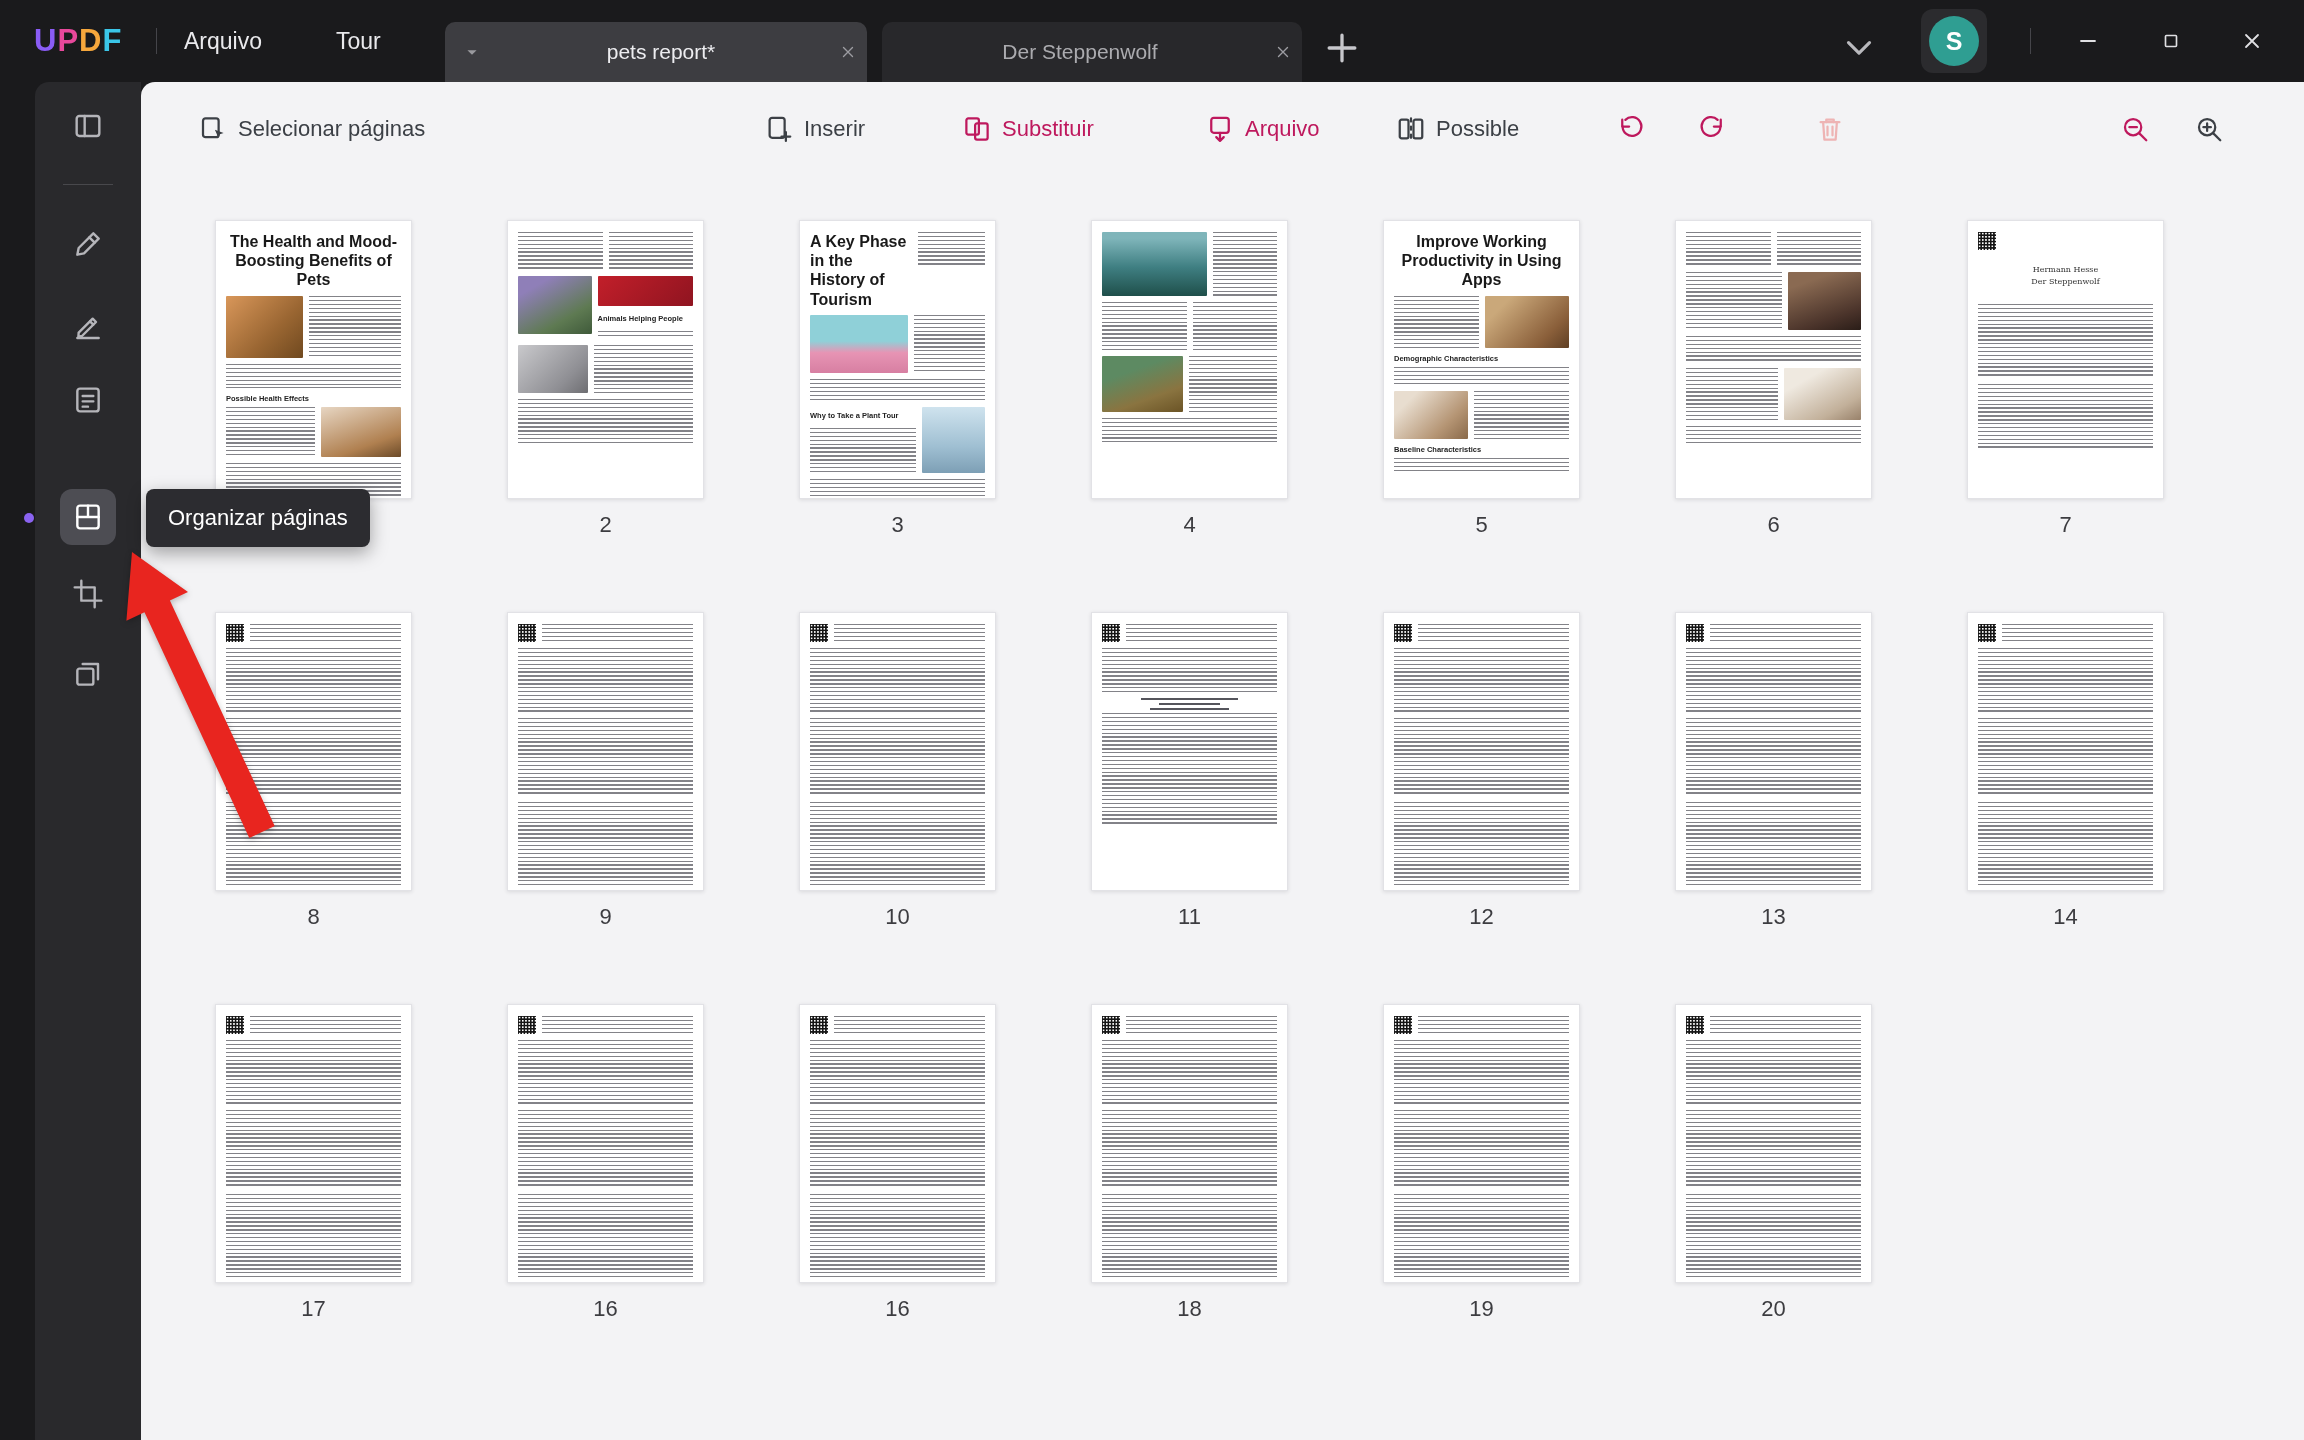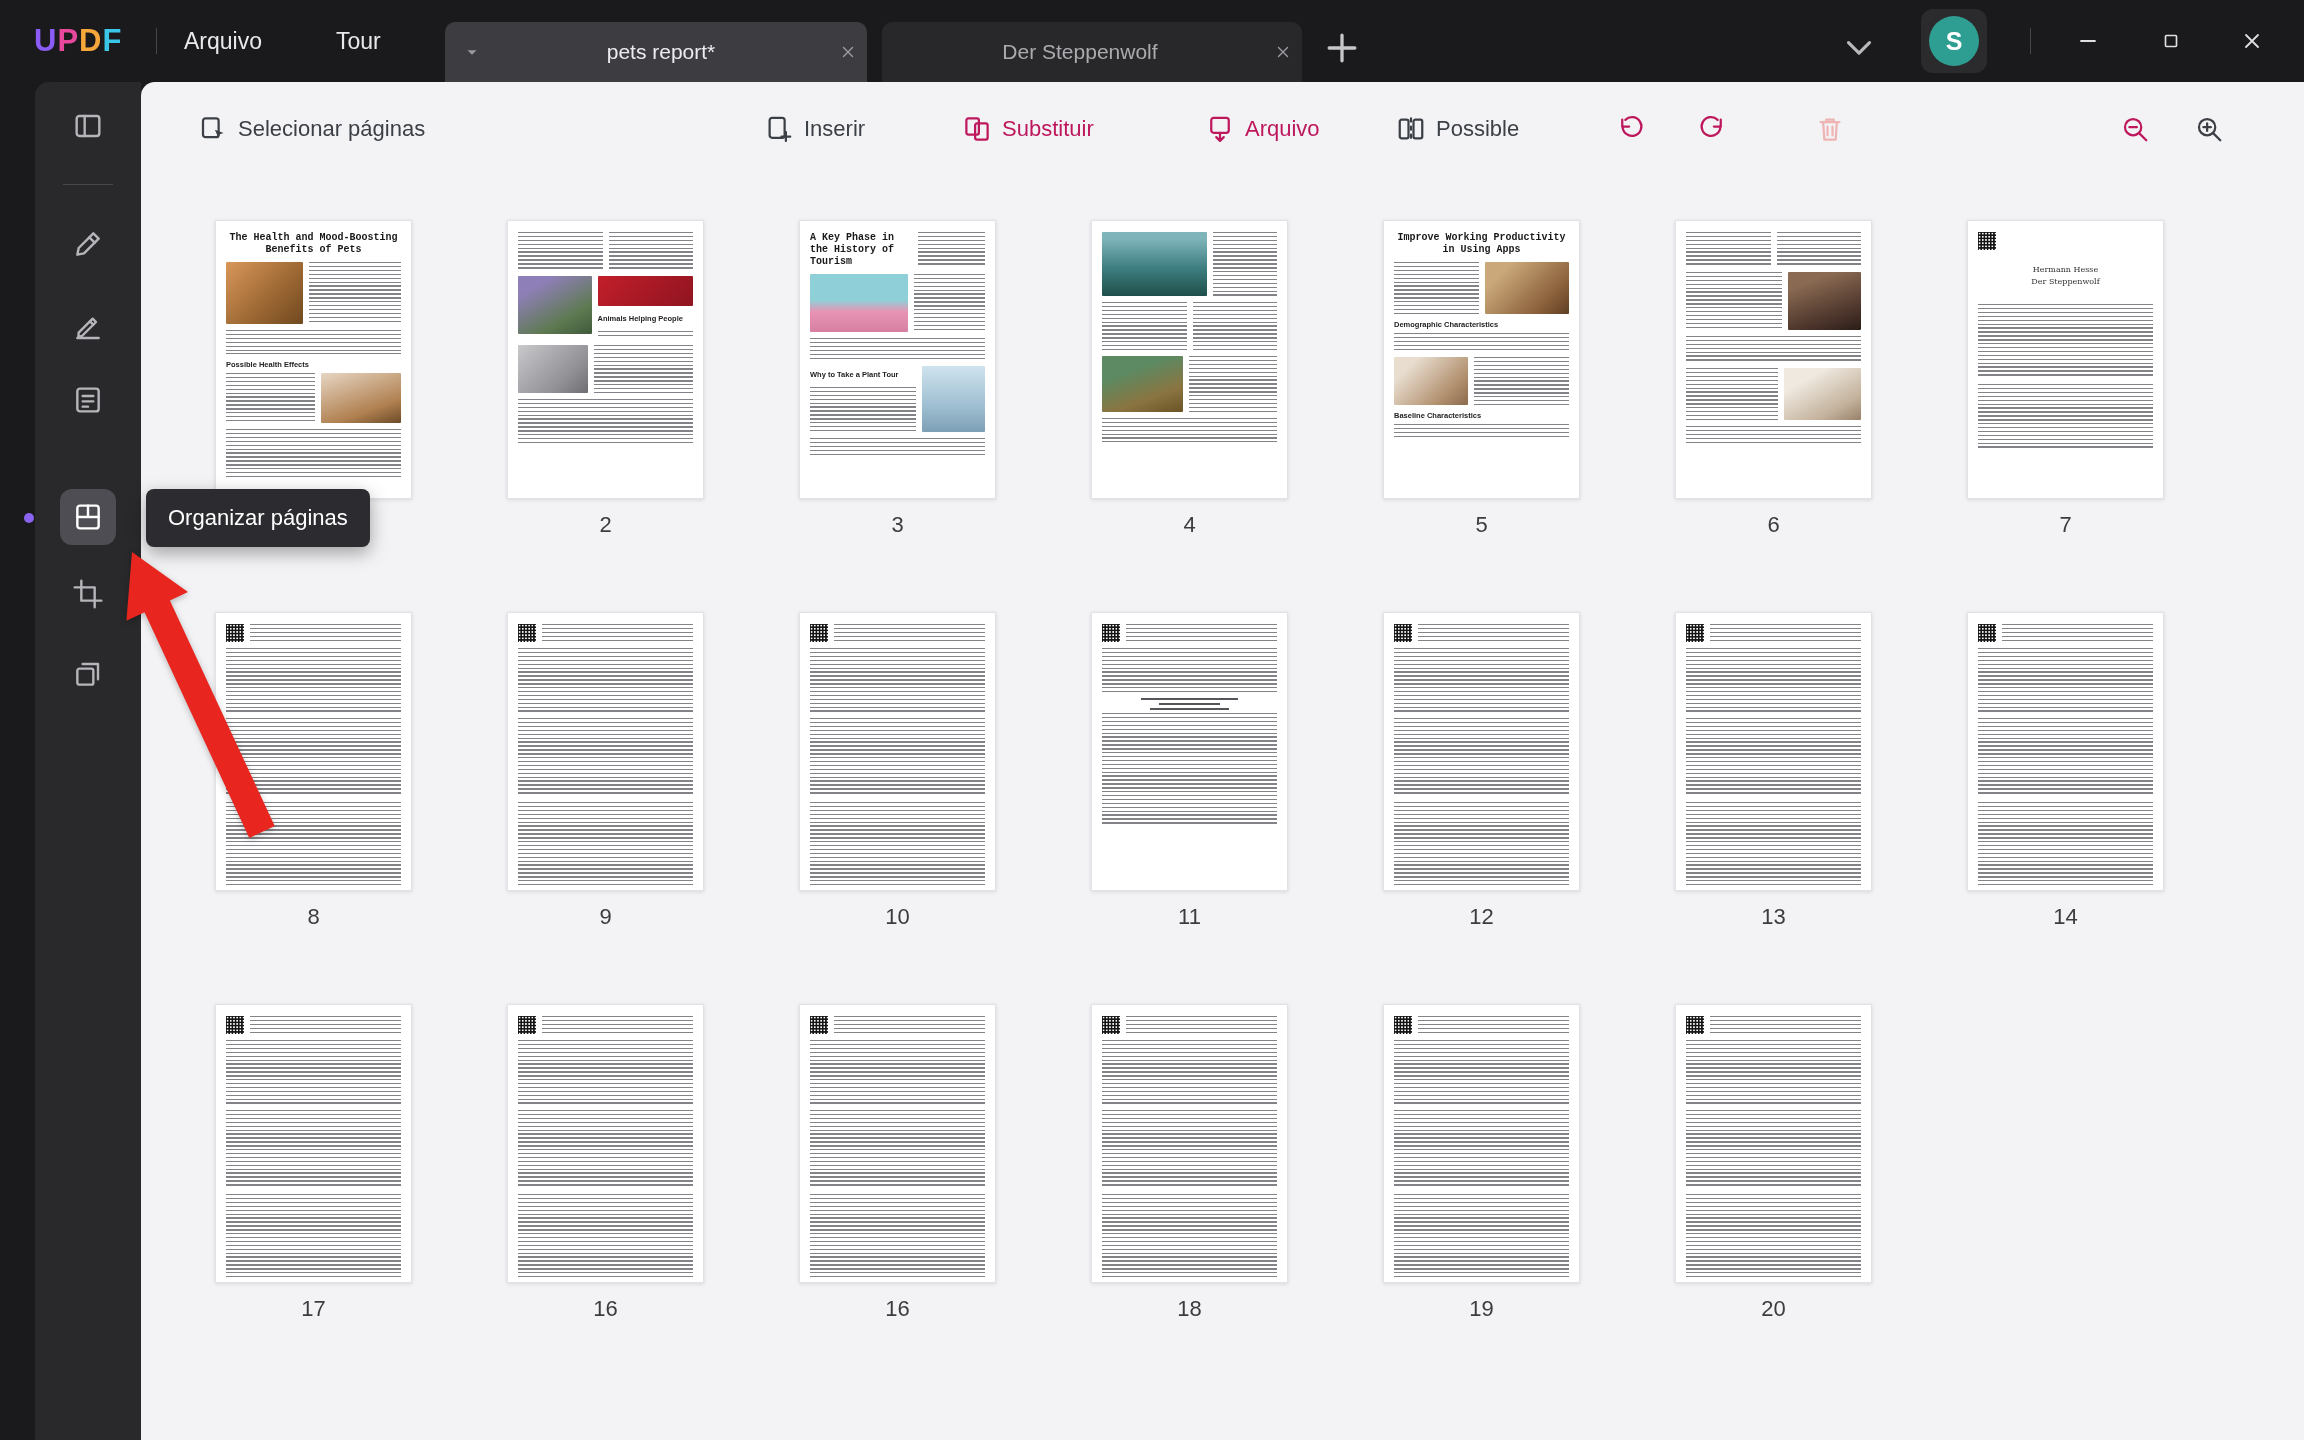--- a/index.html
+++ b/index.html
@@ -58,21 +58,21 @@
     grid-template-columns:repeat(7,197px);column-gap:95px;row-gap:74px;}
   .cell{width:197px;}
   .thumb{width:197px;height:279px;background:#ffffff;border:1px solid #e2e2e6;
     box-shadow:0 1px 4px rgba(30,30,40,.12);padding:11px 10px;overflow:hidden;cursor:pointer;}
   .pagenum{margin-top:13px;text-align:center;font-size:22px;color:#3c3c40;}
   .txt{background-image:repeating-linear-gradient(to bottom,#63636a 0,#63636a 1.4px,
     transparent 1.4px,transparent 3.9px);opacity:.8;min-height:8px;}
   .prow{display:flex;gap:6px;margin-bottom:6px;align-items:stretch;}
   .pcol{flex:1;display:flex;flex-direction:column;gap:4px;}
   .ph{border-radius:1px;flex:none;}
-  .pg-title{font-size:10px;font-weight:700;color:#191919;text-align:center;line-height:1.2;margin-bottom:6px;font-family:Liberation Mono, monospace;}
+  .pg-title{font-size:16px;font-weight:700;color:#191919;text-align:center;line-height:1.2;margin-bottom:6px;}
   .pg-title.left{text-align:left;margin-bottom:0;}
   .pg-head{font-size:7.5px;font-weight:700;color:#222;margin:4px 0;line-height:1.2;}
   .pg-serif{font-family:"DejaVu Serif",serif;font-size:8px;color:#333;text-align:center;line-height:1.5;}
   .qr{width:18px;height:18px;background-color:#141414;flex:none;
     background-image:radial-gradient(#ffffff .8px,transparent .8px);background-size:3.2px 3.2px;}
   .cline{height:2px;background:#55555c;margin:3px auto;}
   .ph-cat{background:linear-gradient(135deg,#d9975a,#9a6632 60%,#70491f);}
   .ph-dog{background:linear-gradient(160deg,#e7d6c3,#b08050 70%,#6b4a28);}
   .ph-flowers{background:linear-gradient(150deg,#8f7fb8 20%,#5e7a52 70%,#3f5a3a);}
   .ph-red{background:linear-gradient(135deg,#c21f2a,#8f1420);}

